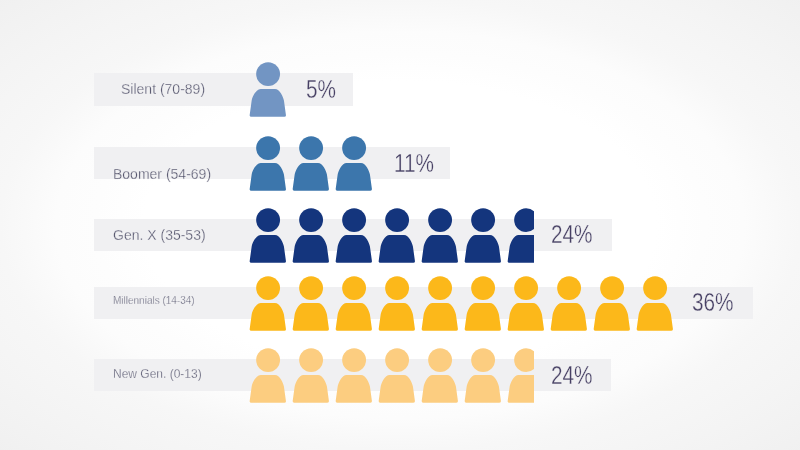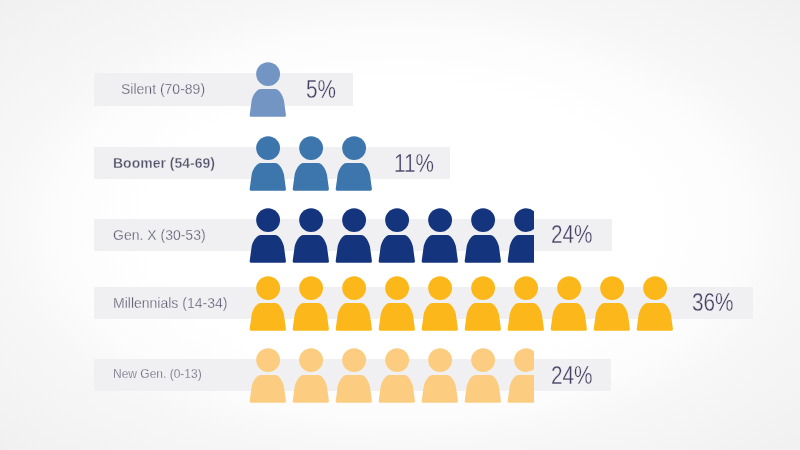--- a/index.html
+++ b/index.html
@@ -42,38 +42,38 @@
     <div class="figures" style="left: 249px; top: 62px; width: 38px; height: 55px; color: rgb(114, 149, 195);">
       <svg class="fig" style="left:0px" viewBox="0 0 38 55" width="38" height="55">
           <use href="#person-figure"></use>
         </svg>
     </div>
     <div class="pct" style="left: 306px; top: 75px; color: rgb(71, 64, 100); font-size: 25px;">5%</div>
   </div>
 
   <div class="row">
     <div class="bar" style="left: 94px; top: 147px; width: 356px; height: 32px; background: rgb(240, 240, 242);"></div>
-    <div class="label" style="left: 113px; top: 155px; color: rgb(83, 83, 107); font-size: 14px; font-weight: bold;">Boomer (54-69)</div>
+    <div class="label" style="left: 113px; top: 166px; color: rgb(83, 83, 107); font-size: 14px;">Boomer (54-69)</div>
     <div class="figures" style="left: 249px; top: 136px; width: 124px; height: 55px; color: rgb(60, 118, 172);">
       <svg class="fig" style="left:0px" viewBox="0 0 38 55" width="38" height="55">
           <use href="#person-figure"></use>
         </svg>
       <svg class="fig" style="left:43px" viewBox="0 0 38 55" width="38" height="55">
           <use href="#person-figure"></use>
         </svg>
       <svg class="fig" style="left:86px" viewBox="0 0 38 55" width="38" height="55">
           <use href="#person-figure"></use>
         </svg>
     </div>
     <div class="pct" style="left: 394px; top: 149px; color: rgb(71, 64, 100); font-size: 25px;">11%</div>
   </div>
 
   <div class="row">
     <div class="bar" style="left: 94px; top: 219px; width: 518px; height: 32px; background: rgb(240, 240, 242);"></div>
-    <div class="label" style="left: 113px; top: 227px; color: rgb(83, 83, 107); font-size: 14px;">Gen. X (30-53)</div>
+    <div class="label" style="left: 113px; top: 227px; color: rgb(83, 83, 107); font-size: 14px;">Gen. X (35-53)</div>
     <div class="figures" style="left: 249px; top: 208px; width: 285px; height: 55px; color: rgb(20, 53, 125);">
       <svg class="fig" style="left:0px" viewBox="0 0 38 55" width="38" height="55">
           <use href="#person-figure"></use>
         </svg>
       <svg class="fig" style="left:43px" viewBox="0 0 38 55" width="38" height="55">
           <use href="#person-figure"></use>
         </svg>
       <svg class="fig" style="left:86px" viewBox="0 0 38 55" width="38" height="55">
           <use href="#person-figure"></use>
         </svg>
@@ -88,21 +88,21 @@
         </svg>
       <svg class="fig" style="left:258px" viewBox="0 0 38 55" width="38" height="55">
           <use href="#person-figure"></use>
         </svg>
     </div>
     <div class="pct" style="left: 551px; top: 220px; color: rgb(71, 64, 100); font-size: 25px;">24%</div>
   </div>
 
   <div class="row">
     <div class="bar" style="left: 94px; top: 287px; width: 659px; height: 32px; background: rgb(240, 240, 242);"></div>
-    <div class="label" style="left: 113px; top: 295px; color: rgb(83, 83, 107); font-size: 14px;">Millennials (14-34)</div>
+    <div class="label" style="left: 113px; top: 295px; color: rgb(83, 83, 107); font-size: 10px;">Millennials (14-34)</div>
     <div class="figures" style="left: 249px; top: 276px; width: 425px; height: 55px; color: rgb(252, 184, 26);">
       <svg class="fig" style="left:0px" viewBox="0 0 38 55" width="38" height="55">
           <use href="#person-figure"></use>
         </svg>
       <svg class="fig" style="left:43px" viewBox="0 0 38 55" width="38" height="55">
           <use href="#person-figure"></use>
         </svg>
       <svg class="fig" style="left:86px" viewBox="0 0 38 55" width="38" height="55">
           <use href="#person-figure"></use>
         </svg>

